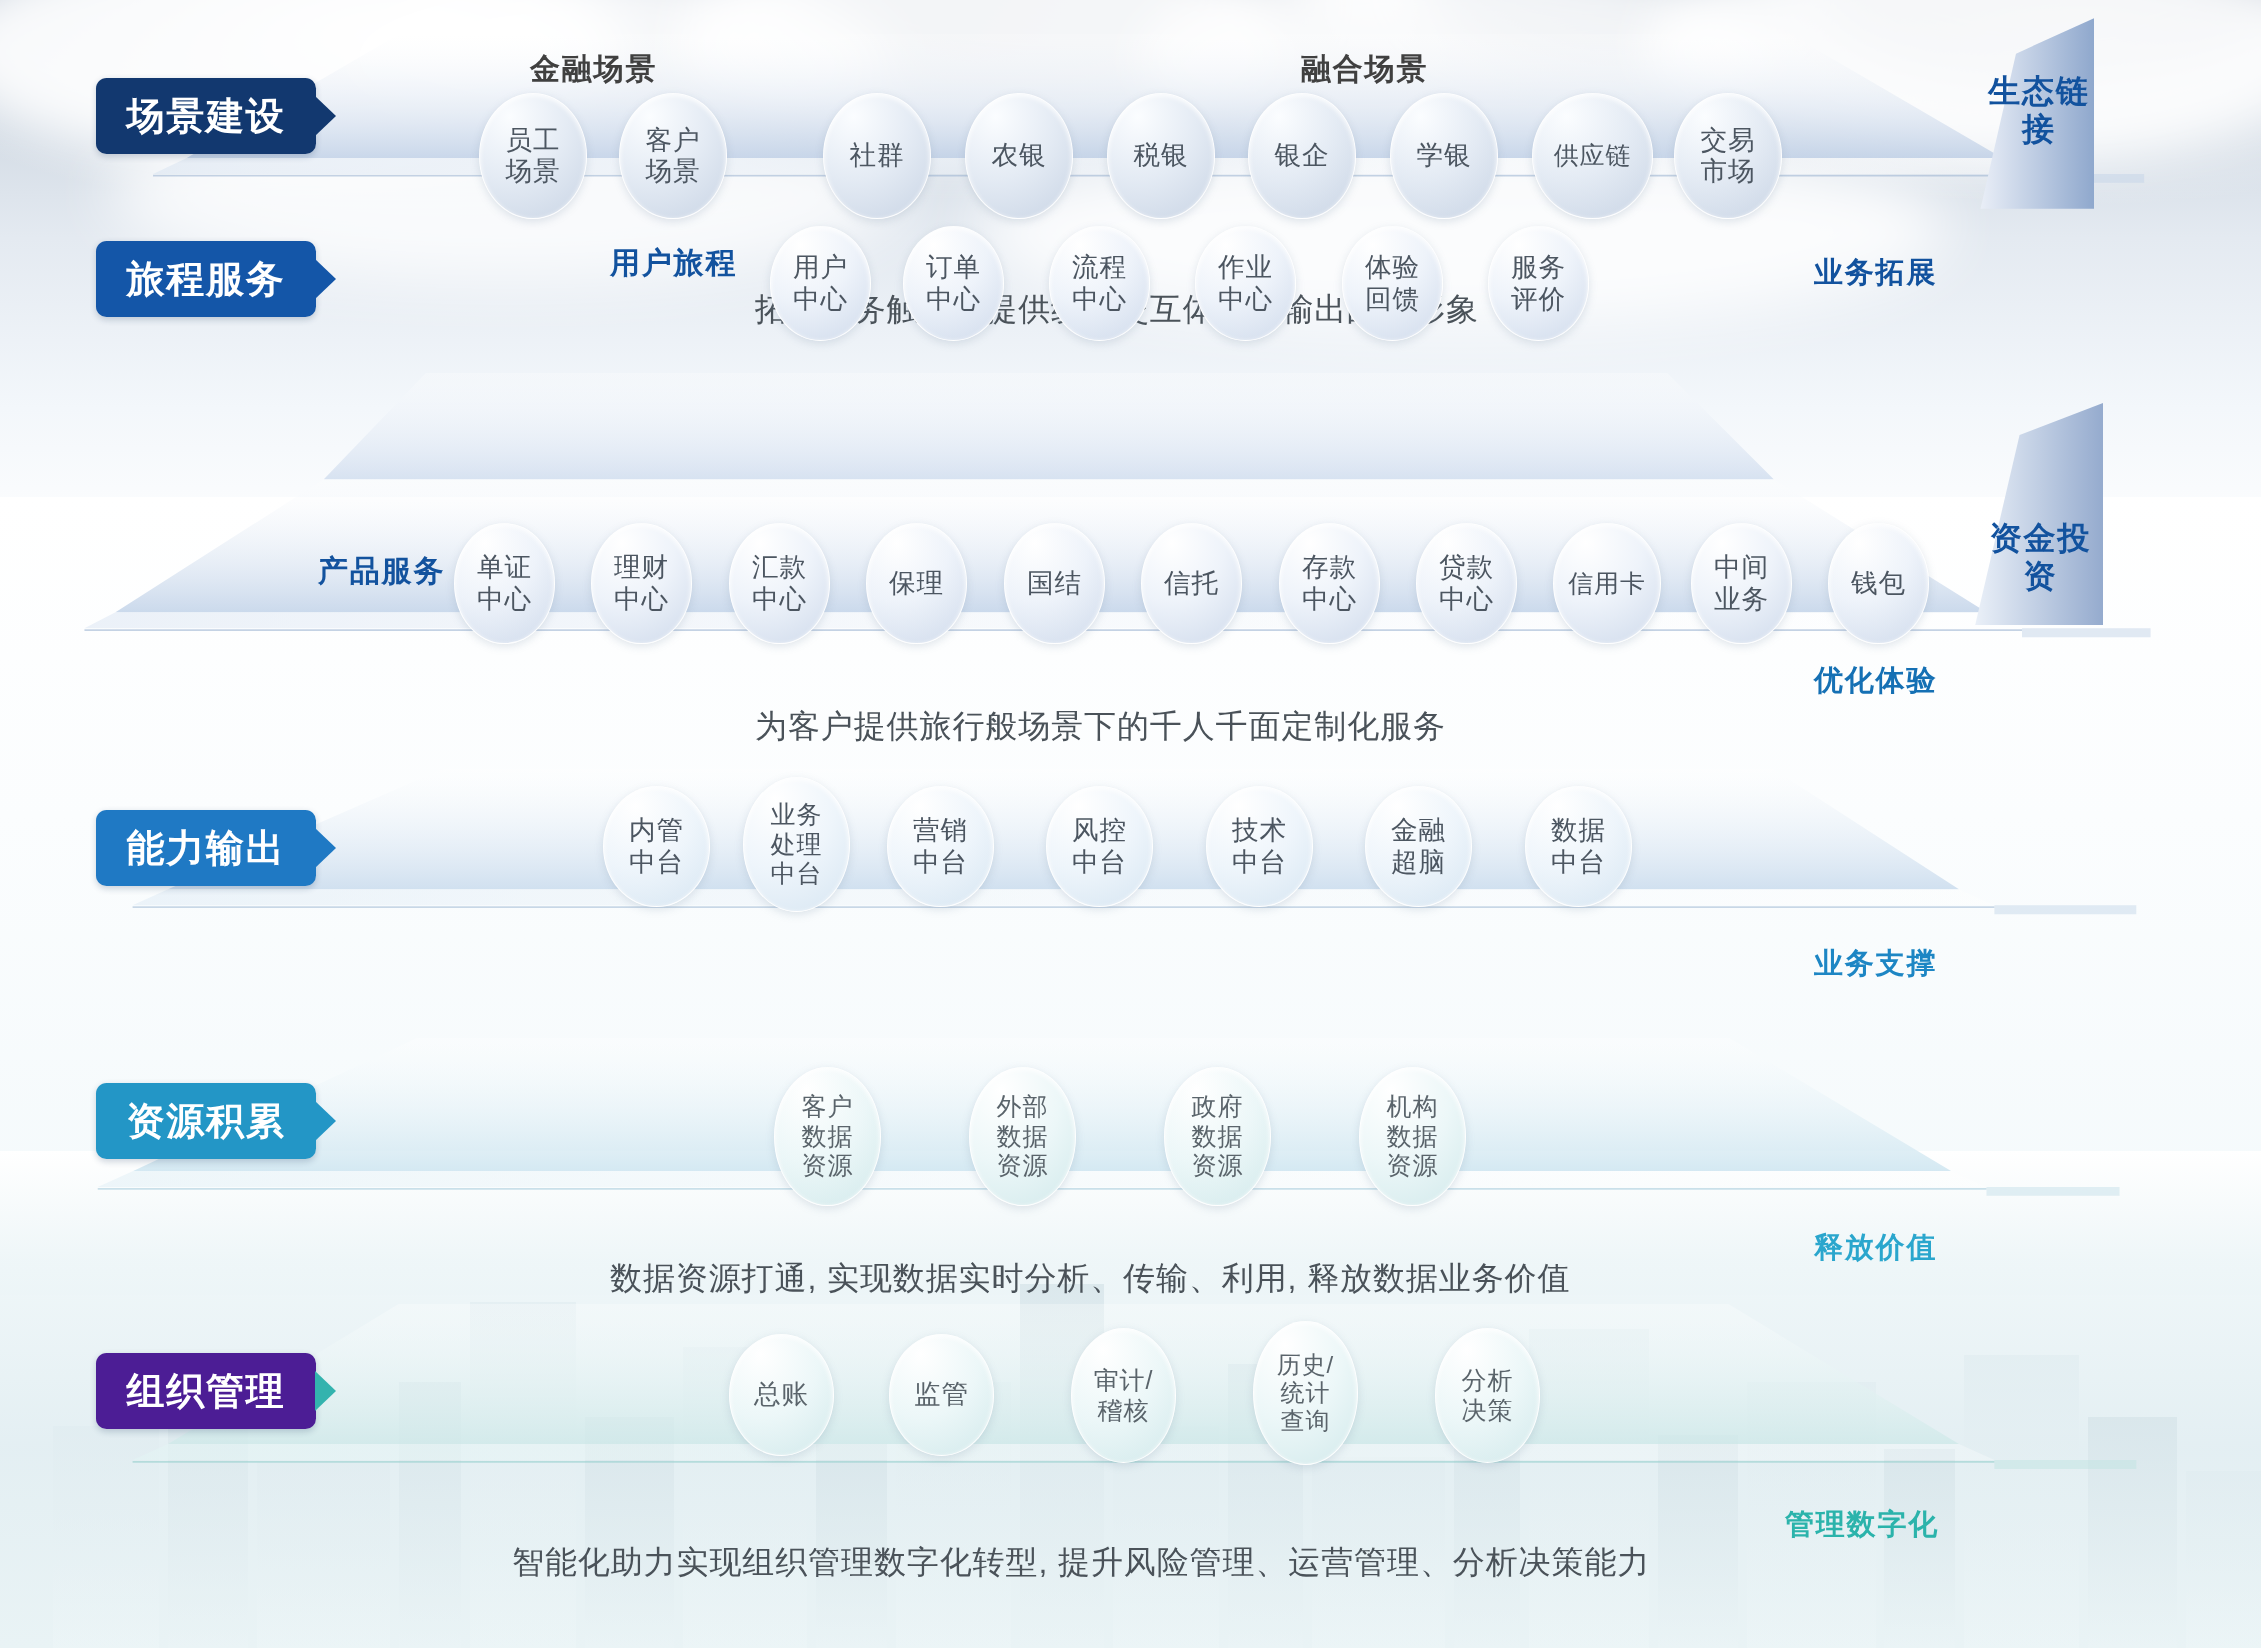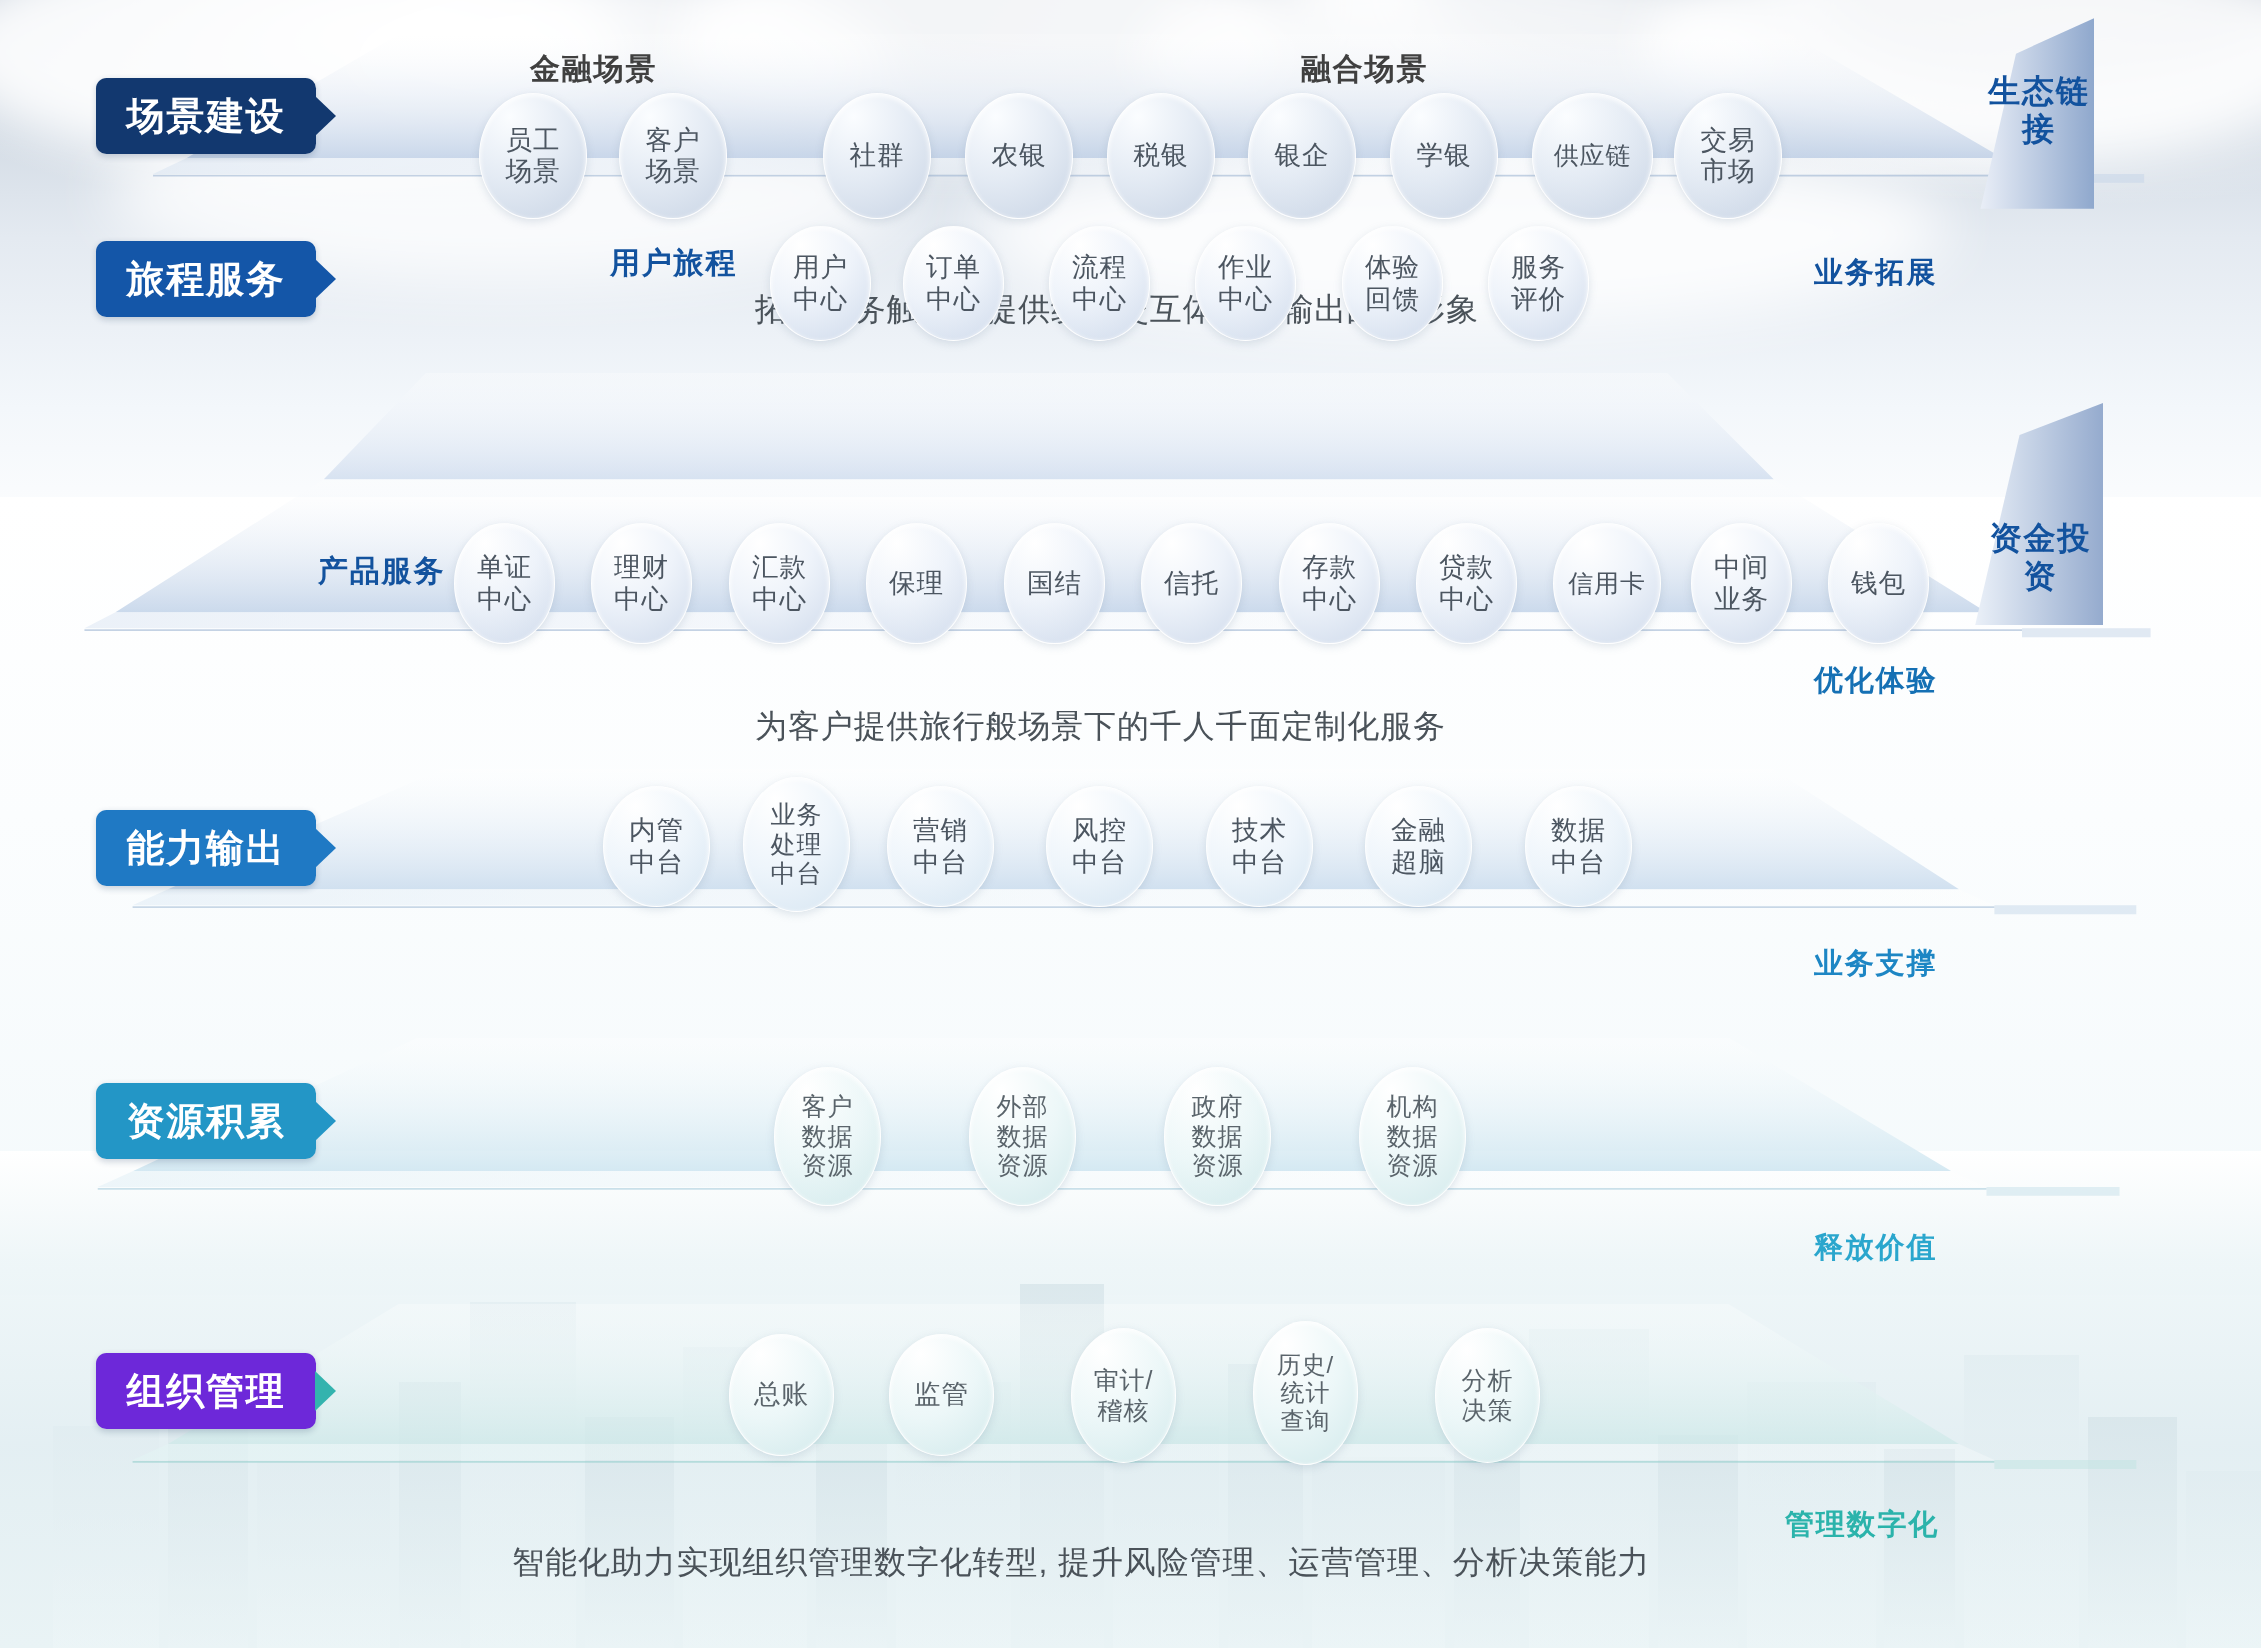--- a/index.html
+++ b/index.html
@@ -478,39 +478,40 @@
   </div>
   <div class="bub b-cyan" style="left:1359px;top:1067px;width:105px;height:137px;font-size:25px;">
     <div>
         <span>机构</span>
         <span>数据</span>
         <span>资源</span>
       </div>
   </div>
 
   <div class="redge" style="left:1814px;top:1228px;color:#2aa6cd;">释放价值</div>
+  <div class="desc" style="left:610px;top:1257px;">数据资源打通, 实现数据实时分析、传输、利用, 释放数据业务价值</div>
 
   <svg style="position:absolute;left:106px;top:1295px;width:2048px;height:222px;" viewBox="0 0 2310 250">
     <defs>
       <linearGradient id="g5" x1="0" y1="0" x2="0" y2="1">
         <stop offset="0" stop-color="#ffffff" stop-opacity=".3"></stop>
         <stop offset="1" stop-color="#cfe9e9" stop-opacity=".8"></stop>
       </linearGradient>
       <linearGradient id="g5b" x1="0" y1="0" x2="1" y2="0">
         <stop offset="0" stop-color="#e3f4f4" stop-opacity=".6"></stop>
         <stop offset="1" stop-color="#ffffff" stop-opacity=".3"></stop>
       </linearGradient>
     </defs>
     <polygon points="330,10 1830,10 2090,168 70,168" fill="url(#g5)"></polygon>
     <polygon points="70,168 2090,168 2130,186 30,186" fill="url(#g5b)"></polygon>
     <line x1="30" y1="188" x2="2130" y2="188" stroke="#9dd2d0" stroke-width="2" opacity=".65"></line>
     <polygon points="2130,186 2290,186 2290,196 2130,196" fill="#bfe3e1" opacity=".5"></polygon>
   </svg>
 
-  <div class="tag" style="left:96px;top:1353px;width:220px;height:76px;background:#6d28d9;color:#33b3ae;">
+  <div class="tag" style="left:96px;top:1353px;width:220px;height:76px;background:#4c1d95;color:#33b3ae;">
     <span class="txt" style="color:#fff;">组织管理</span>
   </div>
 
   <div class="bub b-cyan" style="left:729px;top:1334px;width:103px;height:120px;">
     <div>
         <span>总账</span>
       </div>
   </div>
   <div class="bub b-cyan" style="left:889px;top:1334px;width:103px;height:120px;">
     <div>

